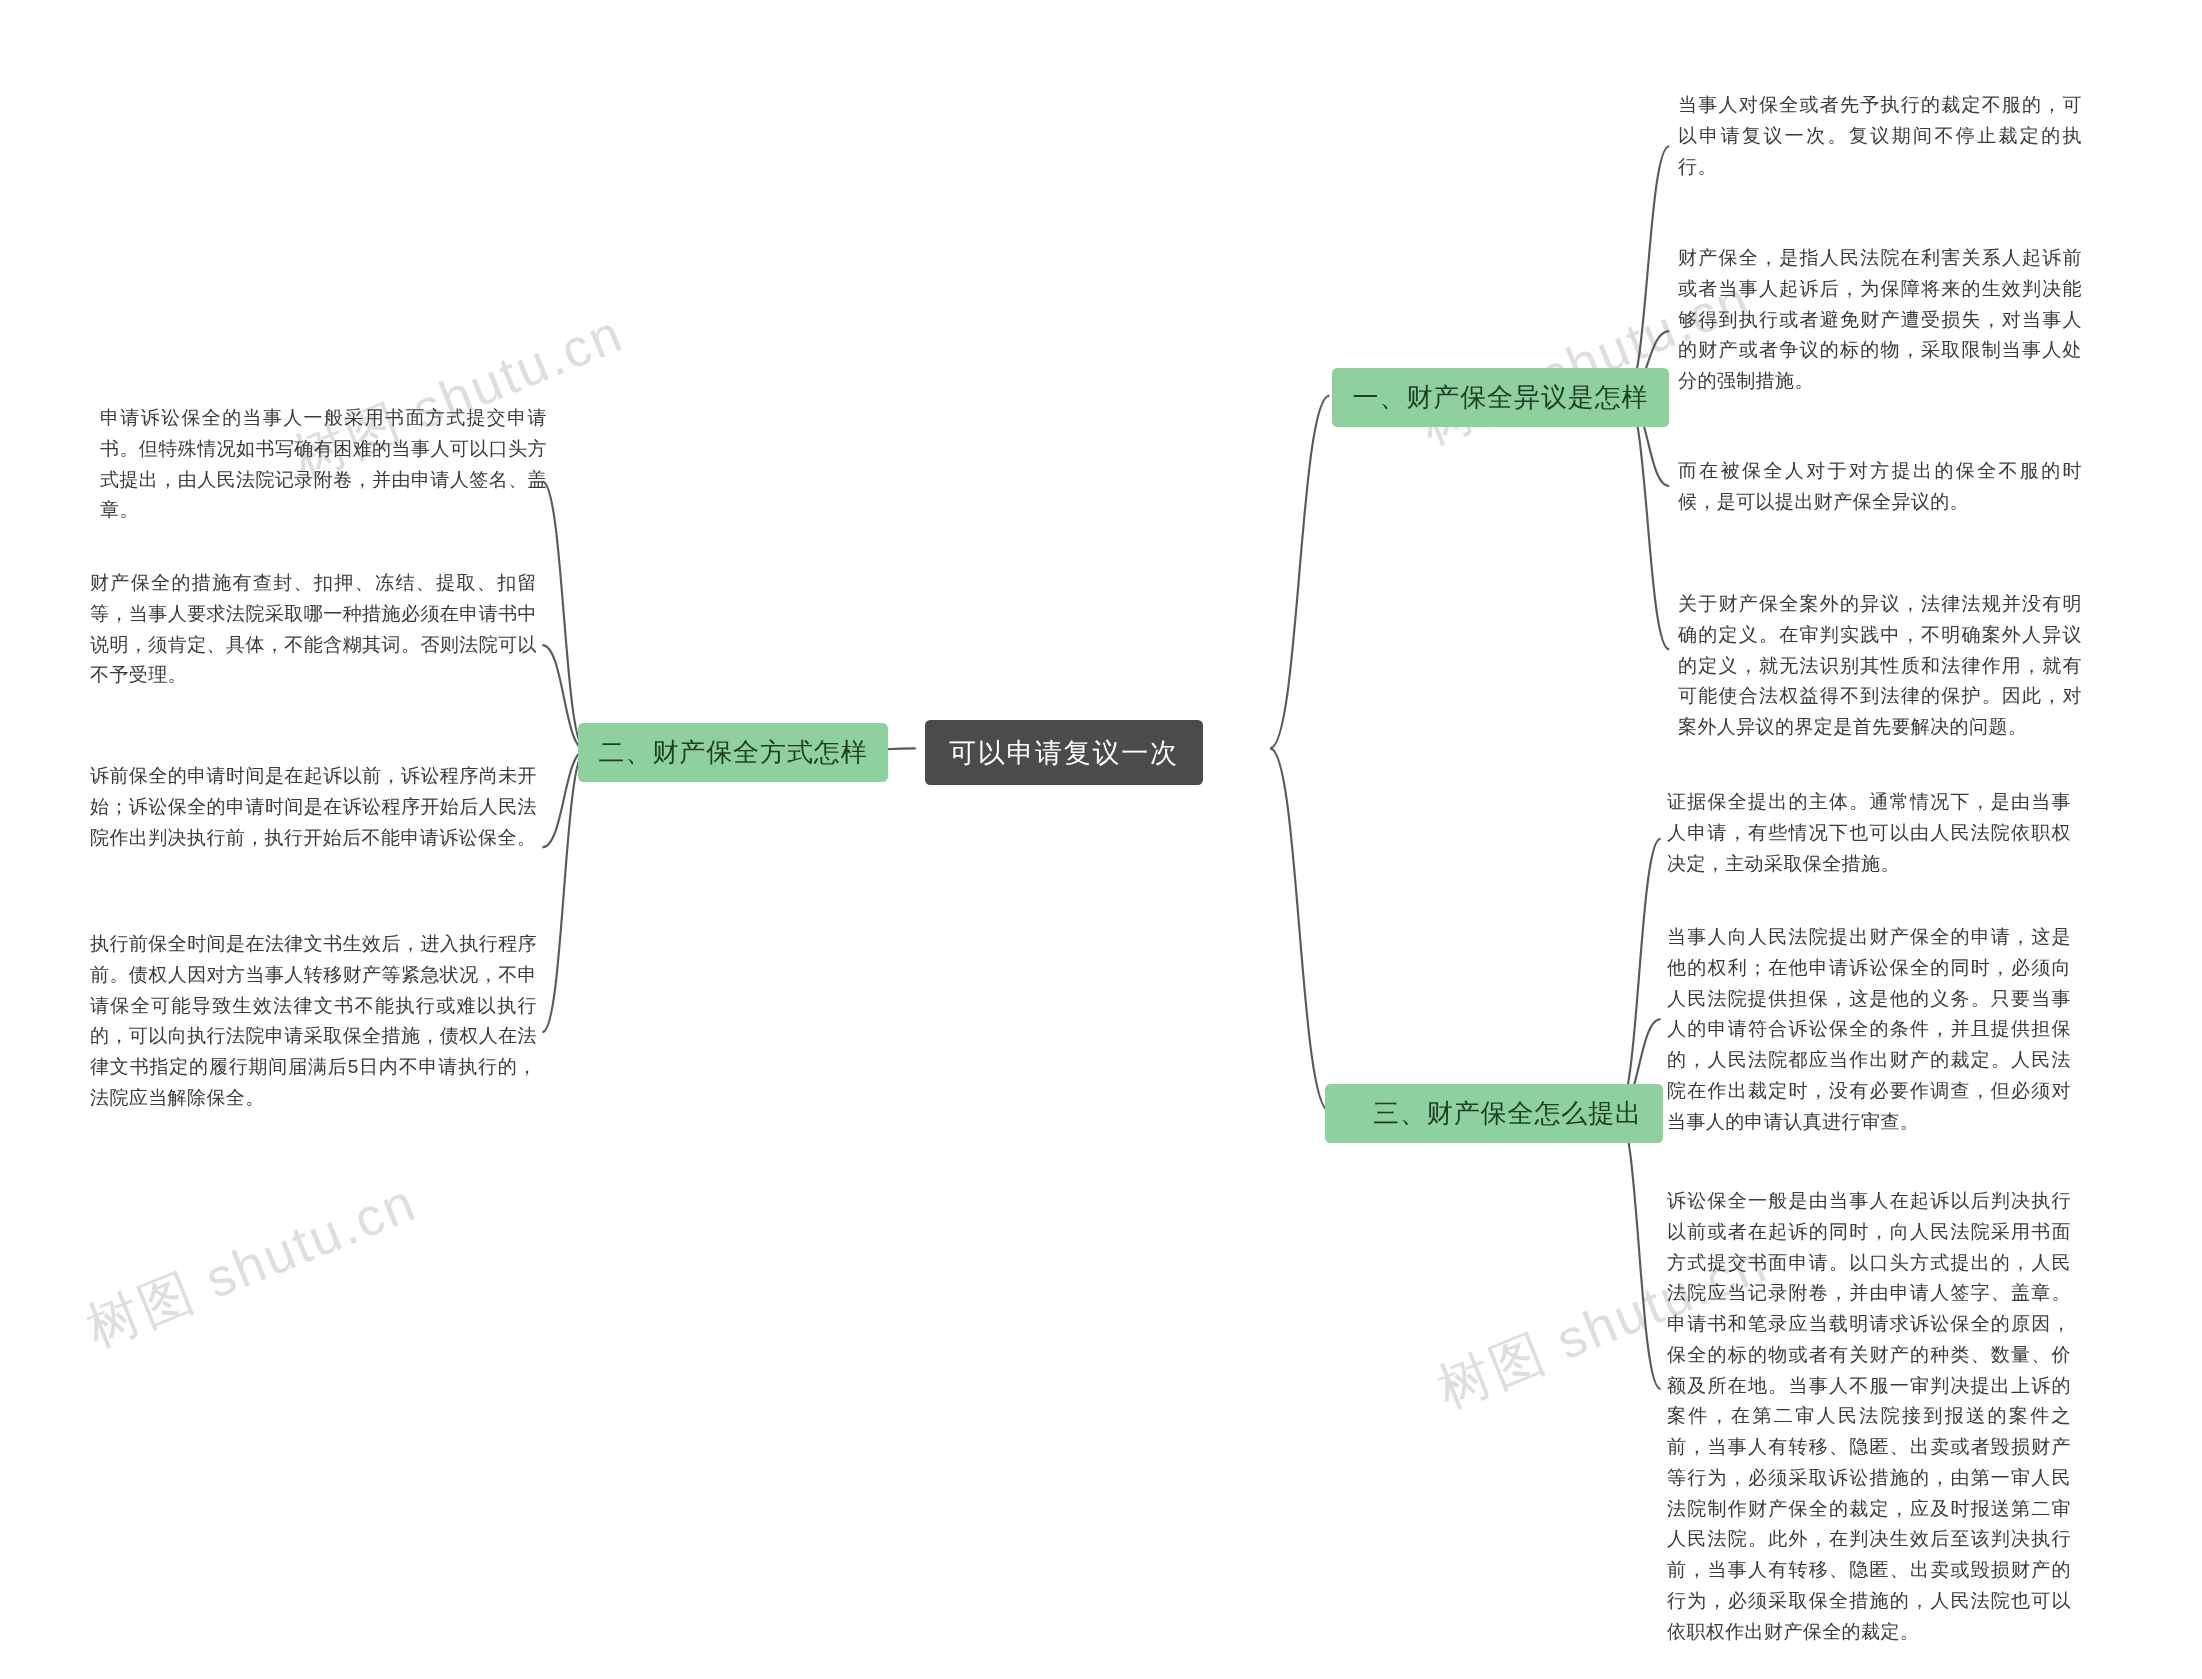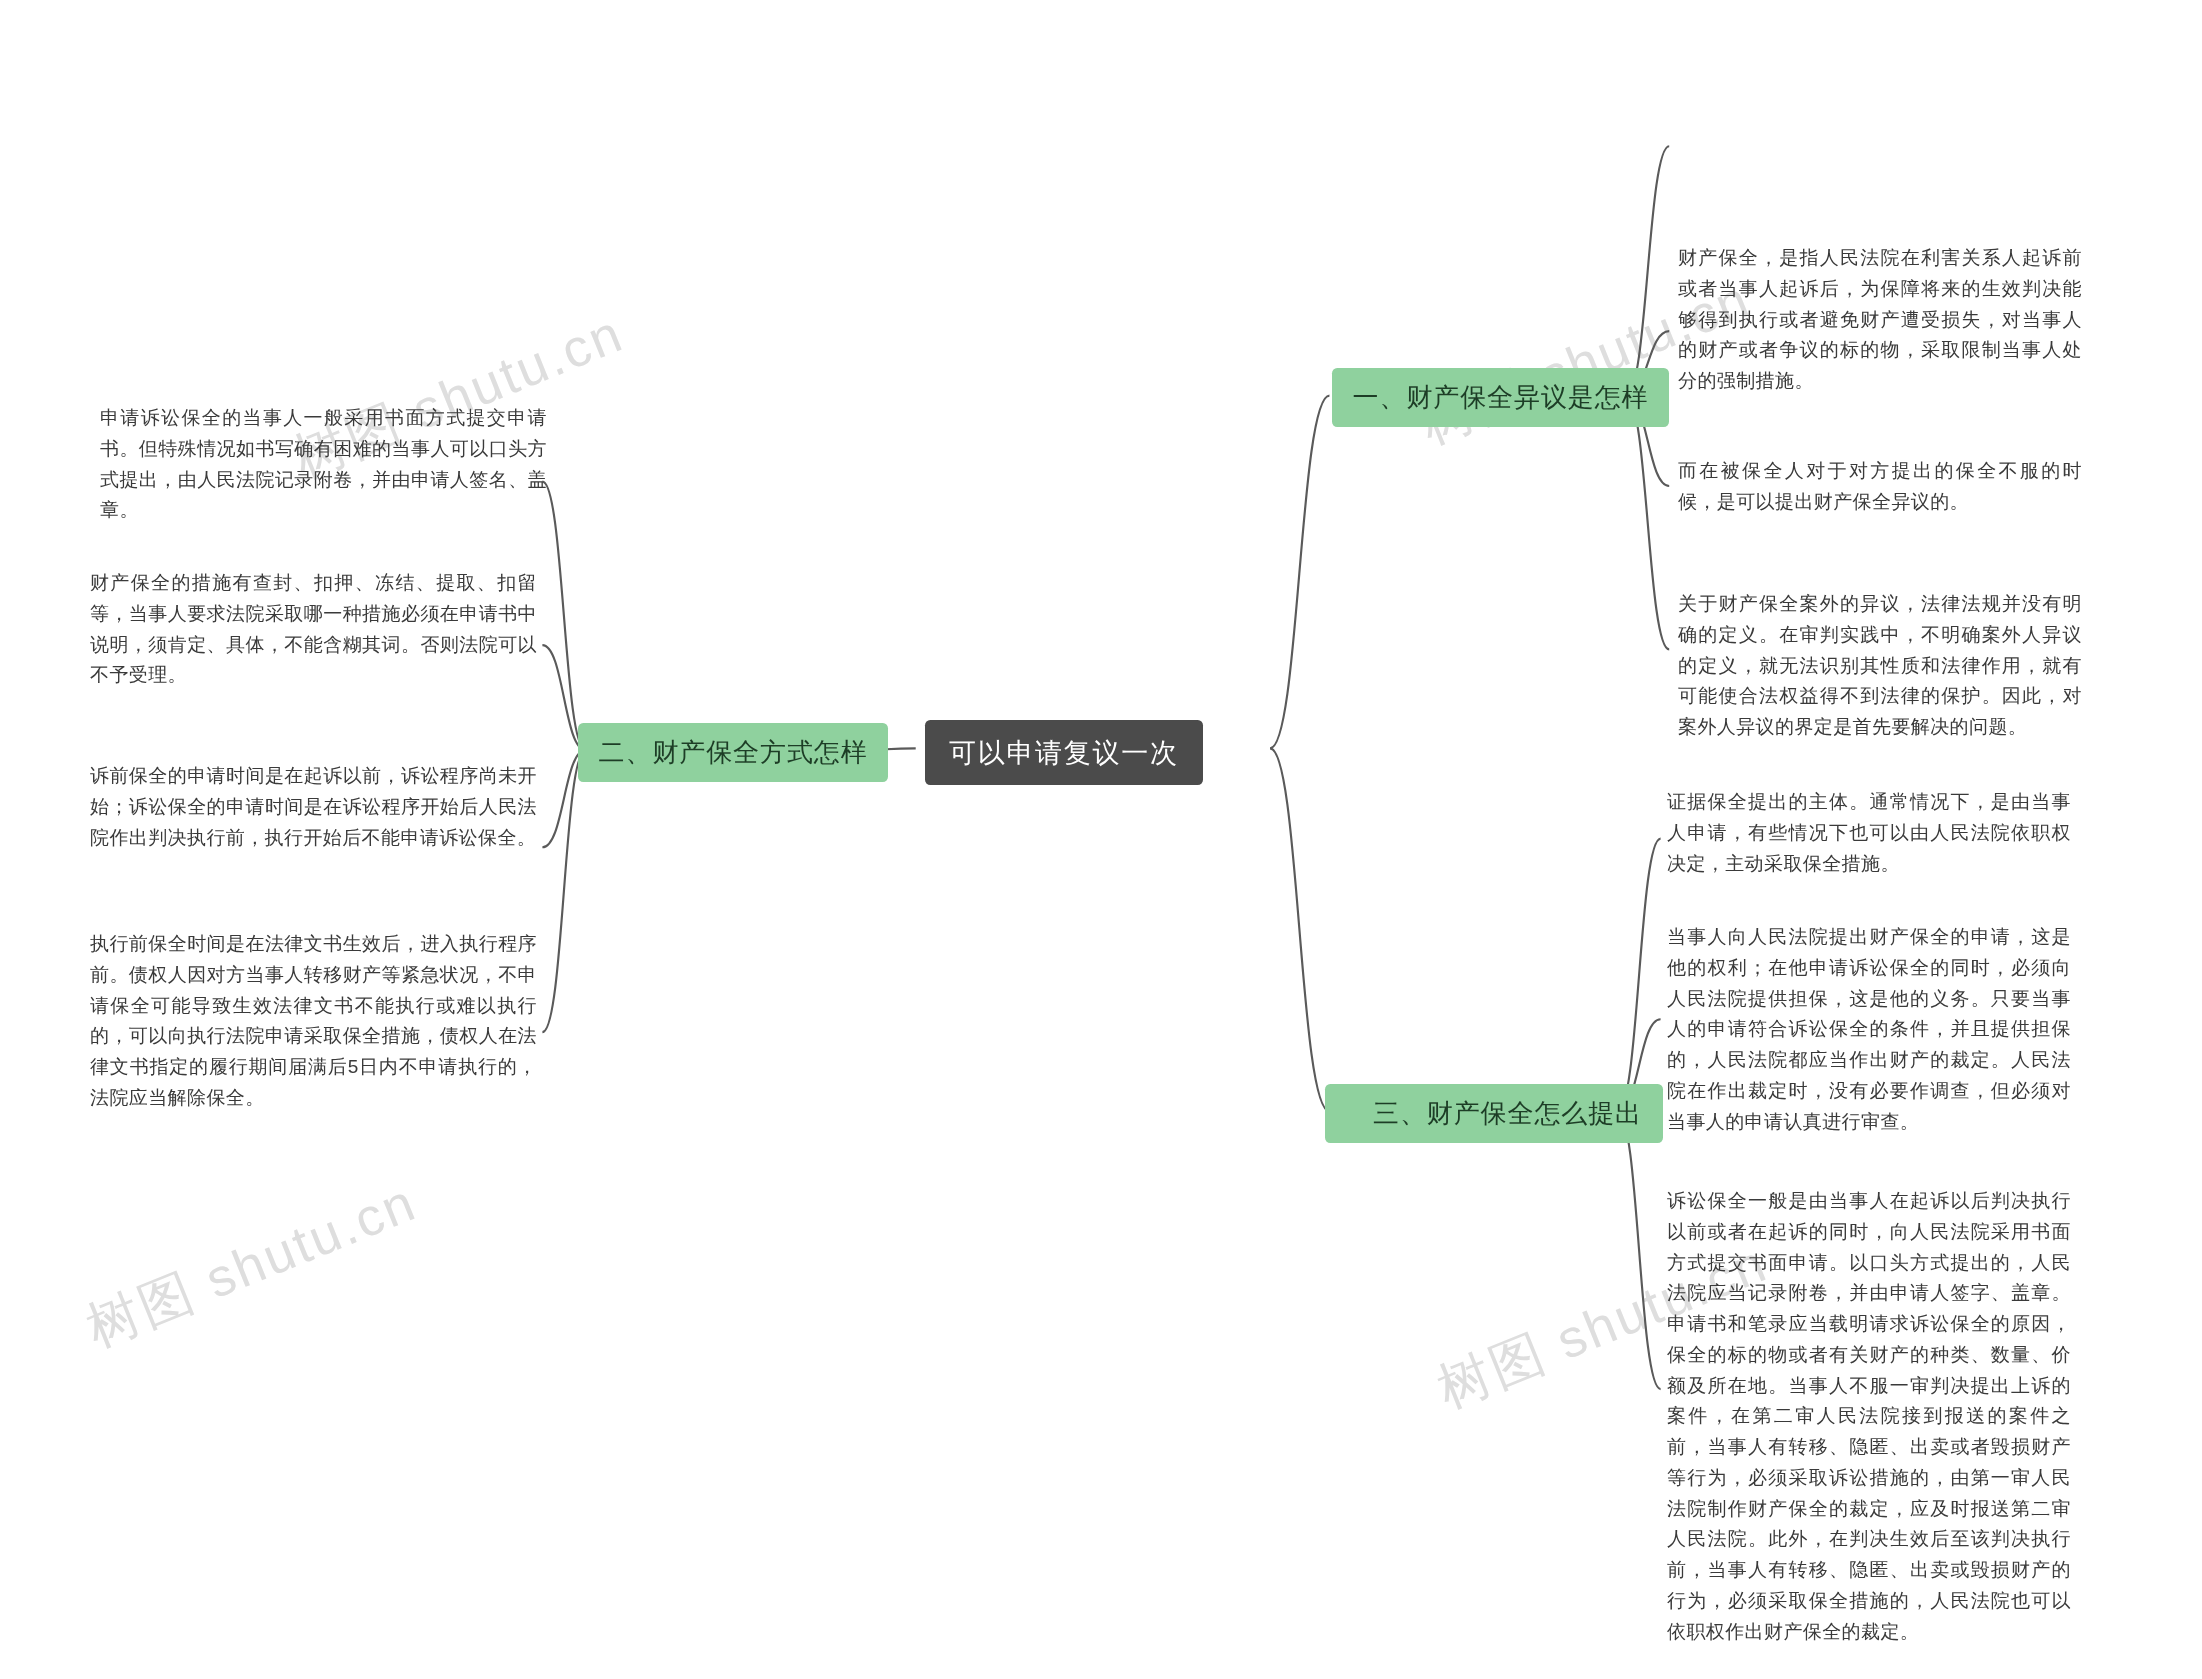--- a/index.html
+++ b/index.html
@@ -99,20 +99,21 @@
       <path d="M680,872 C655,872 655,560 630,560"></path>
       <path d="M680,872 C655,872 655,750 630,750"></path>
       <path d="M680,872 C655,872 655,985 630,985"></path>
       <path d="M680,872 C655,872 655,1200 630,1200"></path>
     </g>
   </svg>
 
   <div class="node root-node" style="left:925px; top:720px;">可以申请复议一次</div>
 
   <div class="node branch-node" style="left:1332px; top:368px;">一、财产保全异议是怎样</div>
+  <div class="node leaf-node" style="left:1678px; top:90px; width:404px;">当事人对保全或者先予执行的裁定不服的，可以申请复议一次。复议期间不停止裁定的执行。</div>
   <div class="node leaf-node" style="left:1678px; top:243px; width:404px;">财产保全，是指人民法院在利害关系人起诉前或者当事人起诉后，为保障将来的生效判决能够得到执行或者避免财产遭受损失，对当事人的财产或者争议的标的物，采取限制当事人处分的强制措施。</div>
   <div class="node leaf-node" style="left:1678px; top:456px; width:404px;">而在被保全人对于对方提出的保全不服的时候，是可以提出财产保全异议的。</div>
   <div class="node leaf-node" style="left:1678px; top:589px; width:404px;">关于财产保全案外的异议，法律法规并没有明确的定义。在审判实践中，不明确案外人异议的定义，就无法识别其性质和法律作用，就有可能使合法权益得不到法律的保护。因此，对案外人异议的界定是首先要解决的问题。</div>
 
   <div class="node branch-node" style="left:578px; top:723px;">二、财产保全方式怎样</div>
   <div class="node leaf-node" style="left:100px; top:403px; width:447px;">申请诉讼保全的当事人一般采用书面方式提交申请书。但特殊情况如书写确有困难的当事人可以口头方式提出，由人民法院记录附卷，并由申请人签名、盖章。</div>
   <div class="node leaf-node" style="left:90px; top:568px; width:447px;">财产保全的措施有查封、扣押、冻结、提取、扣留等，当事人要求法院采取哪一种措施必须在申请书中说明，须肯定、具体，不能含糊其词。否则法院可以不予受理。</div>
   <div class="node leaf-node" style="left:90px; top:761px; width:447px;">诉前保全的申请时间是在起诉以前，诉讼程序尚未开始；诉讼保全的申请时间是在诉讼程序开始后人民法院作出判决执行前，执行开始后不能申请诉讼保全。</div>
   <div class="node leaf-node" style="left:90px; top:929px; width:447px;">执行前保全时间是在法律文书生效后，进入执行程序前。债权人因对方当事人转移财产等紧急状况，不申请保全可能导致生效法律文书不能执行或难以执行的，可以向执行法院申请采取保全措施，债权人在法律文书指定的履行期间届满后5日内不申请执行的，法院应当解除保全。</div>
 

